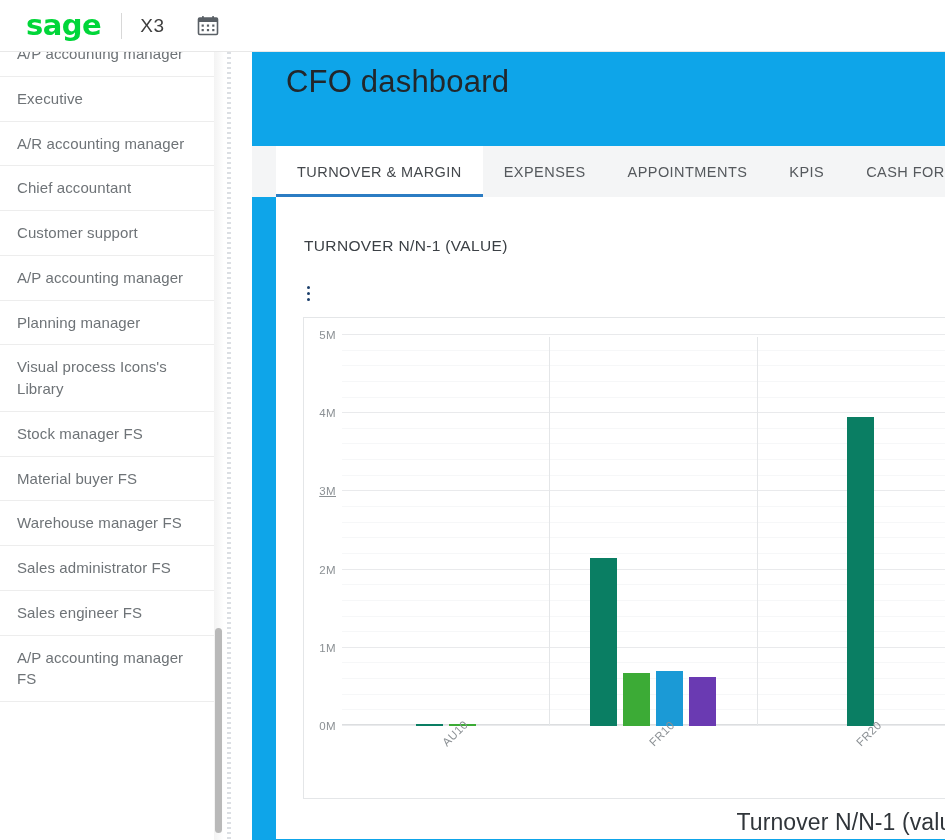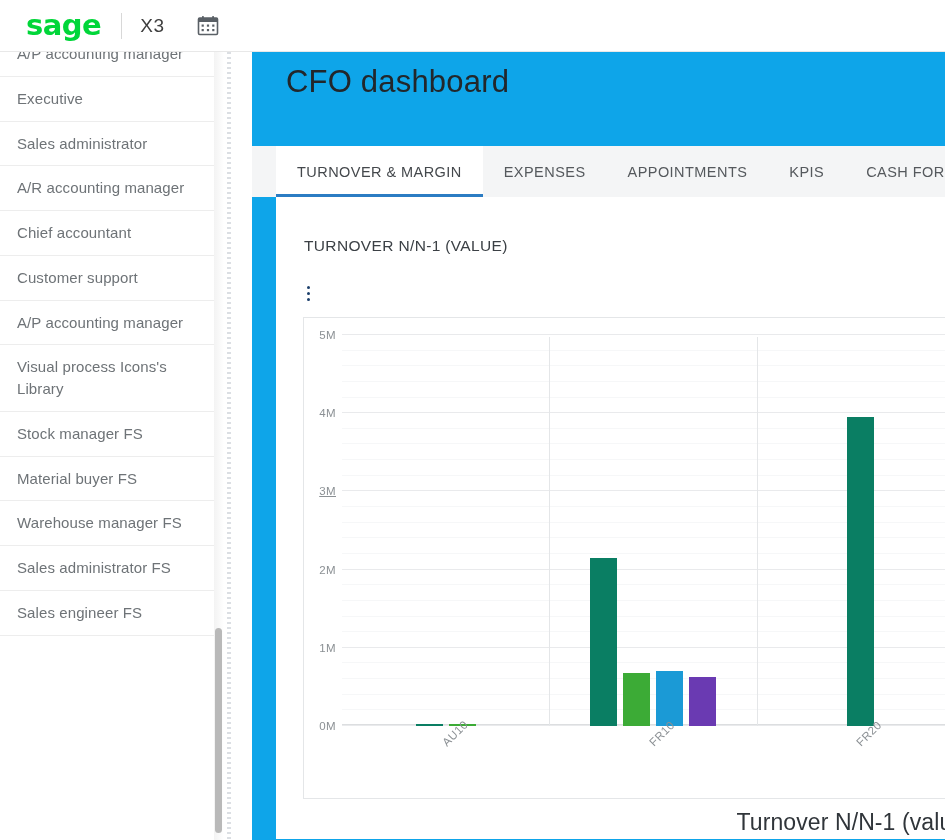--- a/index.html
+++ b/index.html
@@ -259,31 +259,32 @@
     <rect x="15.2" y="9.5" width="2.2" height="2.2" fill="#5a6066"></rect>
     <rect x="4.6" y="14" width="2.2" height="2.2" fill="#5a6066"></rect>
     <rect x="9.9" y="14" width="2.2" height="2.2" fill="#5a6066"></rect>
     <rect x="15.2" y="14" width="2.2" height="2.2" fill="#5a6066"></rect>
   </svg>
 </div>
 
 <div id="sidebar">
     <div class="sb-item clipped-top">A/P accounting manager</div>
     <div class="sb-item">Executive</div>
-    <div class="sb-item">Sales administrator</div>
     <div class="sb-item">A/R accounting manager</div>
     <div class="sb-item">Chief accountant</div>
     <div class="sb-item">Customer support</div>
     <div class="sb-item">A/P accounting manager</div>
+    <div class="sb-item">Planning manager</div>
     <div class="sb-item">Visual process Icons's Library</div>
     <div class="sb-item">Stock manager FS</div>
     <div class="sb-item">Material buyer FS</div>
     <div class="sb-item">Warehouse manager FS</div>
     <div class="sb-item">Sales administrator FS</div>
     <div class="sb-item">Sales engineer FS</div>
+    <div class="sb-item">A/P accounting manager FS</div>
   </div>
 <div id="sidebar-shadow"></div>
 <div id="sidebar-scrollbar-track"></div>
 <div id="sidebar-scrollbar-thumb"></div>
 <div id="dotted-divider"></div>
 
 <div id="main">
 
   <div id="page-title">CFO dashboard</div>
 

